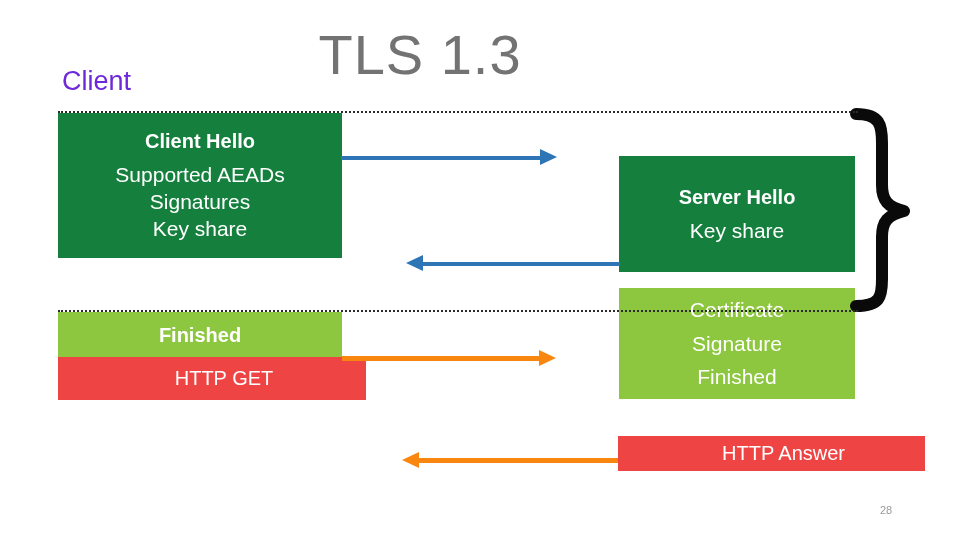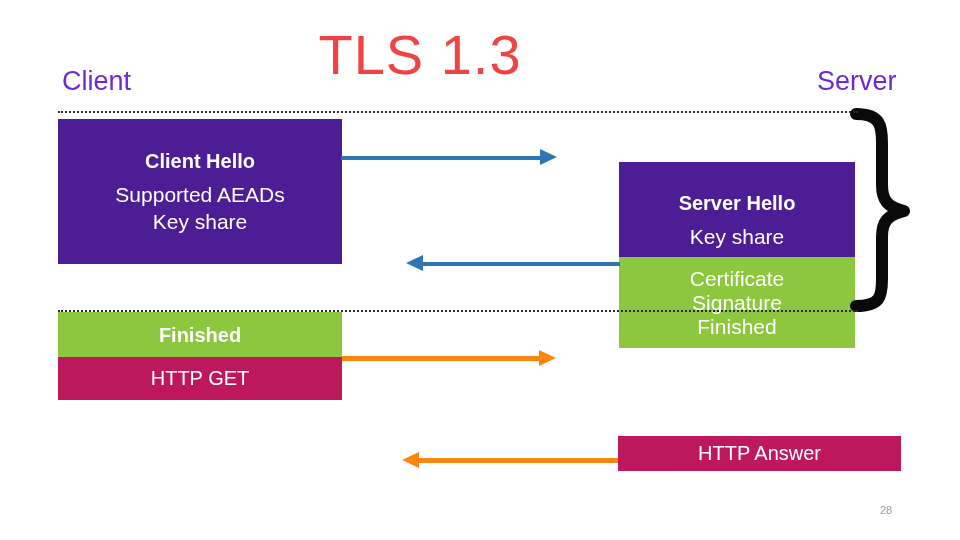--- a/index.html
+++ b/index.html
@@ -7,21 +7,21 @@
     position:relative;
     width:960px;height:540px;
     background:#ffffff;
     overflow:hidden;
     font-family:"Liberation Sans", sans-serif;
   }
   .slide-title{
     position:absolute;left:0;top:22px;width:840px;
     text-align:center;
     font-size:56px;font-weight:300;letter-spacing:1px;
-    color:#ef4444;
+    color:#737373;
   }
   .actor-label{
     position:absolute;top:66px;
     font-size:27px;color:#6d28d9;
   }
   .actor-label.client{left:62px;}
   .actor-label.server{left:817px;}
 
   .dotted-line{
     position:absolute;left:58px;width:800px;height:0;
@@ -30,32 +30,32 @@
   }
   .dotted-line.top{top:111px;}
   .dotted-line.bottom{top:310px;}
 
   .msg-box{
     position:absolute;
     color:#ffffff;text-align:center;
     display:flex;flex-direction:column;justify-content:center;align-items:center;
     z-index:2;
   }
-  .bg-blue{background:#4c1d95;margin-top:6px;}
+  .bg-blue{background:#15803d;}
   .bg-green{background:#8DC63F;}
-  .bg-orange{background:#be185d;}
+  .bg-orange{background:#ef4444;padding-left:24px;}
 
   .box-title{font-size:20px;font-weight:bold;line-height:24px;margin-bottom:8px;}
   .box-line{font-size:21px;line-height:27px;}
 
   .client-hello{left:58px;top:113px;width:284px;height:145px;}
   .server-hello{left:619px;top:156px;width:236px;height:116px;}
   .server-encrypted{
-    left:619px;top:257px;width:236px;height:91px;
-    padding:10px 0;box-sizing:border-box;
+    left:619px;top:288px;width:236px;height:111px;
+    justify-content:space-between;padding:10px 0;box-sizing:border-box;
   }
   .server-encrypted .box-line{line-height:24px;}
   .client-finished{left:58px;top:312px;width:284px;height:45px;}
   .http-get{left:58px;top:357px;width:284px;height:43px;}
   .http-get .box-line, .http-answer .box-line{font-size:20px;}
   .http-answer{left:618px;top:436px;width:283px;height:35px;}
 
   .arrow{position:absolute;height:17px;z-index:4;}
   .arrow .shaft{position:absolute;top:6.5px;height:4px;}
   .arrow .head{position:absolute;top:0;width:0;height:0;}
@@ -83,28 +83,28 @@
   }
 </style>
 </head>
 <body>
 
 <div class="stage">
 
   <div class="slide-title">TLS 1.3</div>
 
   <div class="actor-label client">Client</div>
-  <div class="actor-label server">Server</div>
 
   <div class="dotted-line top"></div>
   <div class="dotted-line bottom"></div>
 
   <div class="msg-box bg-blue client-hello">
     <div class="box-title">Client Hello</div>
     <div class="box-line">Supported AEADs</div>
+    <div class="box-line">Signatures</div>
     <div class="box-line">Key share</div>
   </div>
 
   <div class="msg-box bg-blue server-hello">
     <div class="box-title">Server Hello</div>
     <div class="box-line">Key share</div>
   </div>
 
   <div class="msg-box bg-green server-encrypted">
     <div class="box-line">Certificate</div>

